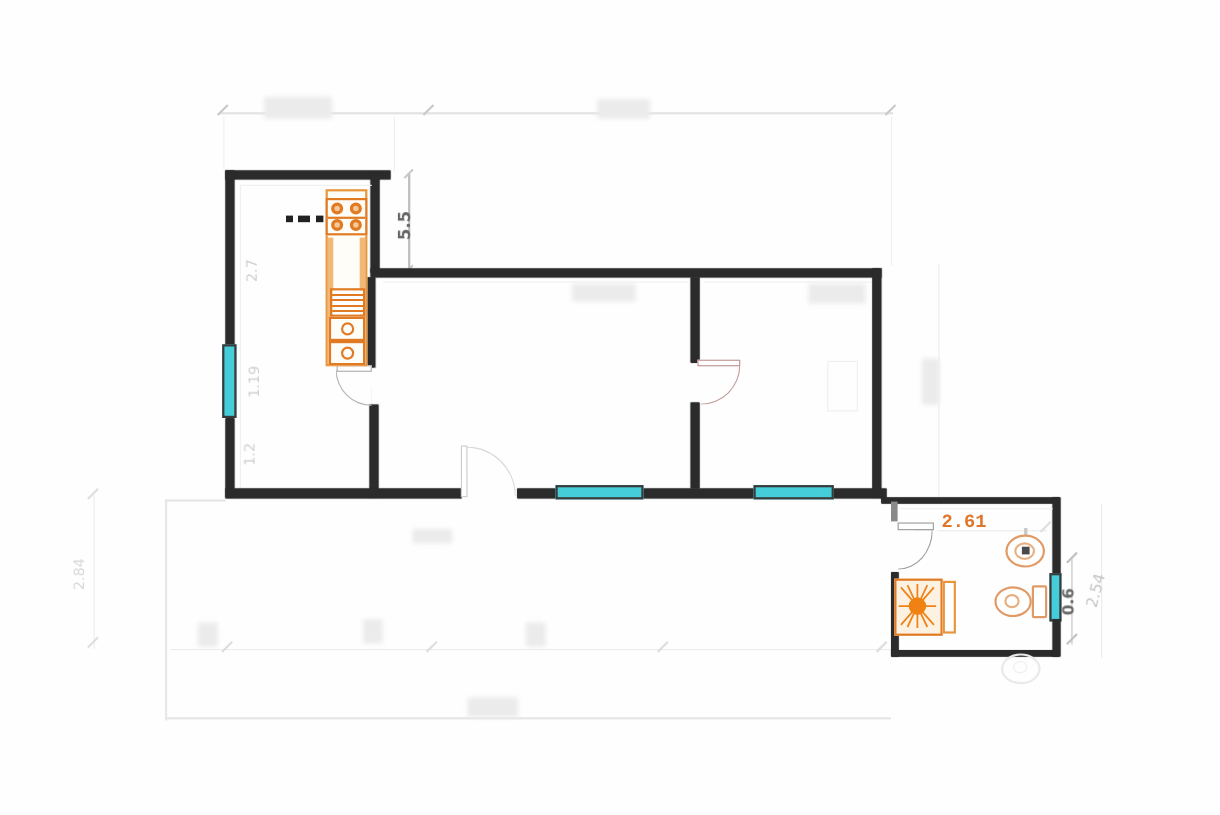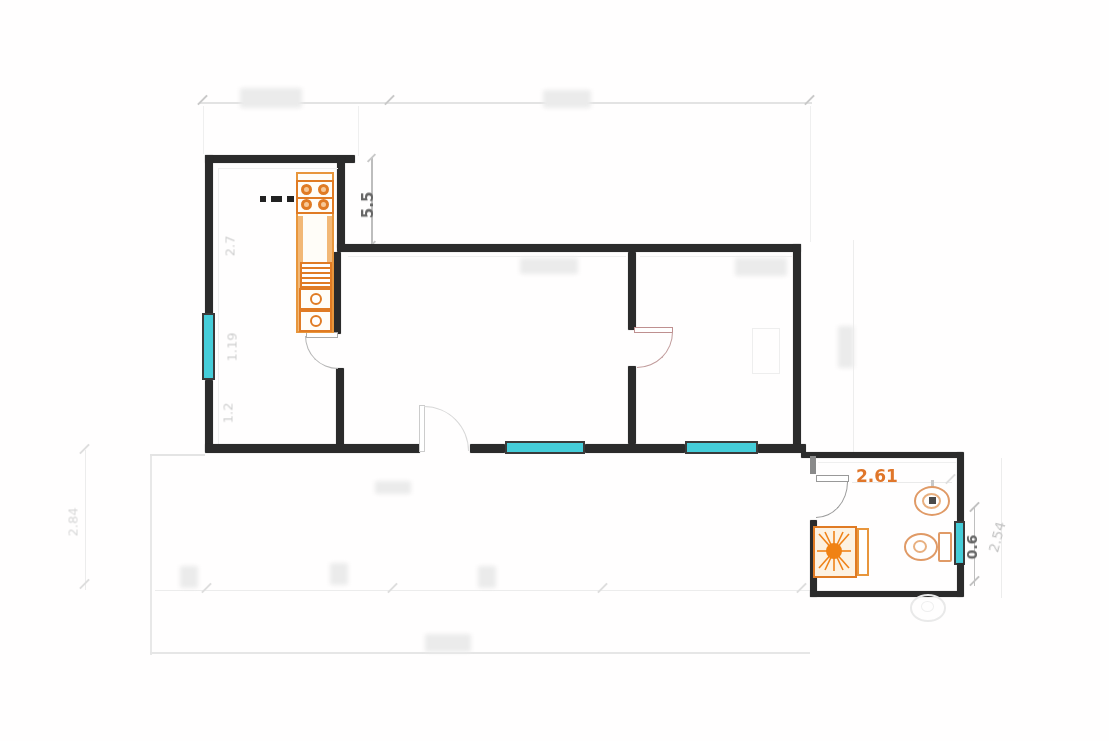--- a/index.html
+++ b/index.html
@@ -7,21 +7,21 @@
         font-family:"DejaVu Sans", sans-serif;}
   .wall{position:absolute;background:var(--wall);border-radius:1px;box-shadow:0 0 1px rgba(40,40,40,.6);}
   .faint{position:absolute;background:var(--faint-line);}
   .faint2{position:absolute;background:#efefef;}
   .win{position:absolute;background:var(--window-cyan);border:2px solid #3a3a3a;box-sizing:border-box;}
   .arc{position:absolute;box-sizing:border-box;}
   .leaf{position:absolute;background:#fff;box-sizing:border-box;}
   .tick{position:absolute;width:13px;height:2px;background:#c9c9c9;transform:rotate(-45deg);}
   .smudge{position:absolute;background:#ebebeb;filter:blur(2px);border-radius:2px;}
   .vtext{position:absolute;transform:translate(-50%,-50%) rotate(-90deg);white-space:nowrap;}
-  .htext{position:absolute;white-space:nowrap;}
+  .htext{position:absolute;white-space:nowrap;font-family:Liberation Mono, monospace;}
   .fix{position:absolute;box-sizing:border-box;}
   .orange{border:2.5px solid var(--fixture-orange);background:#fffdf8;}
   .burner{position:absolute;width:11px;height:11px;border-radius:50%;
           border:3px solid var(--fixture-orange);background:#f7c897;box-sizing:border-box;}
   .circ{position:absolute;border-radius:50%;box-sizing:border-box;}
 </style>
 </head>
 <body>
 
 <div id="plan">

